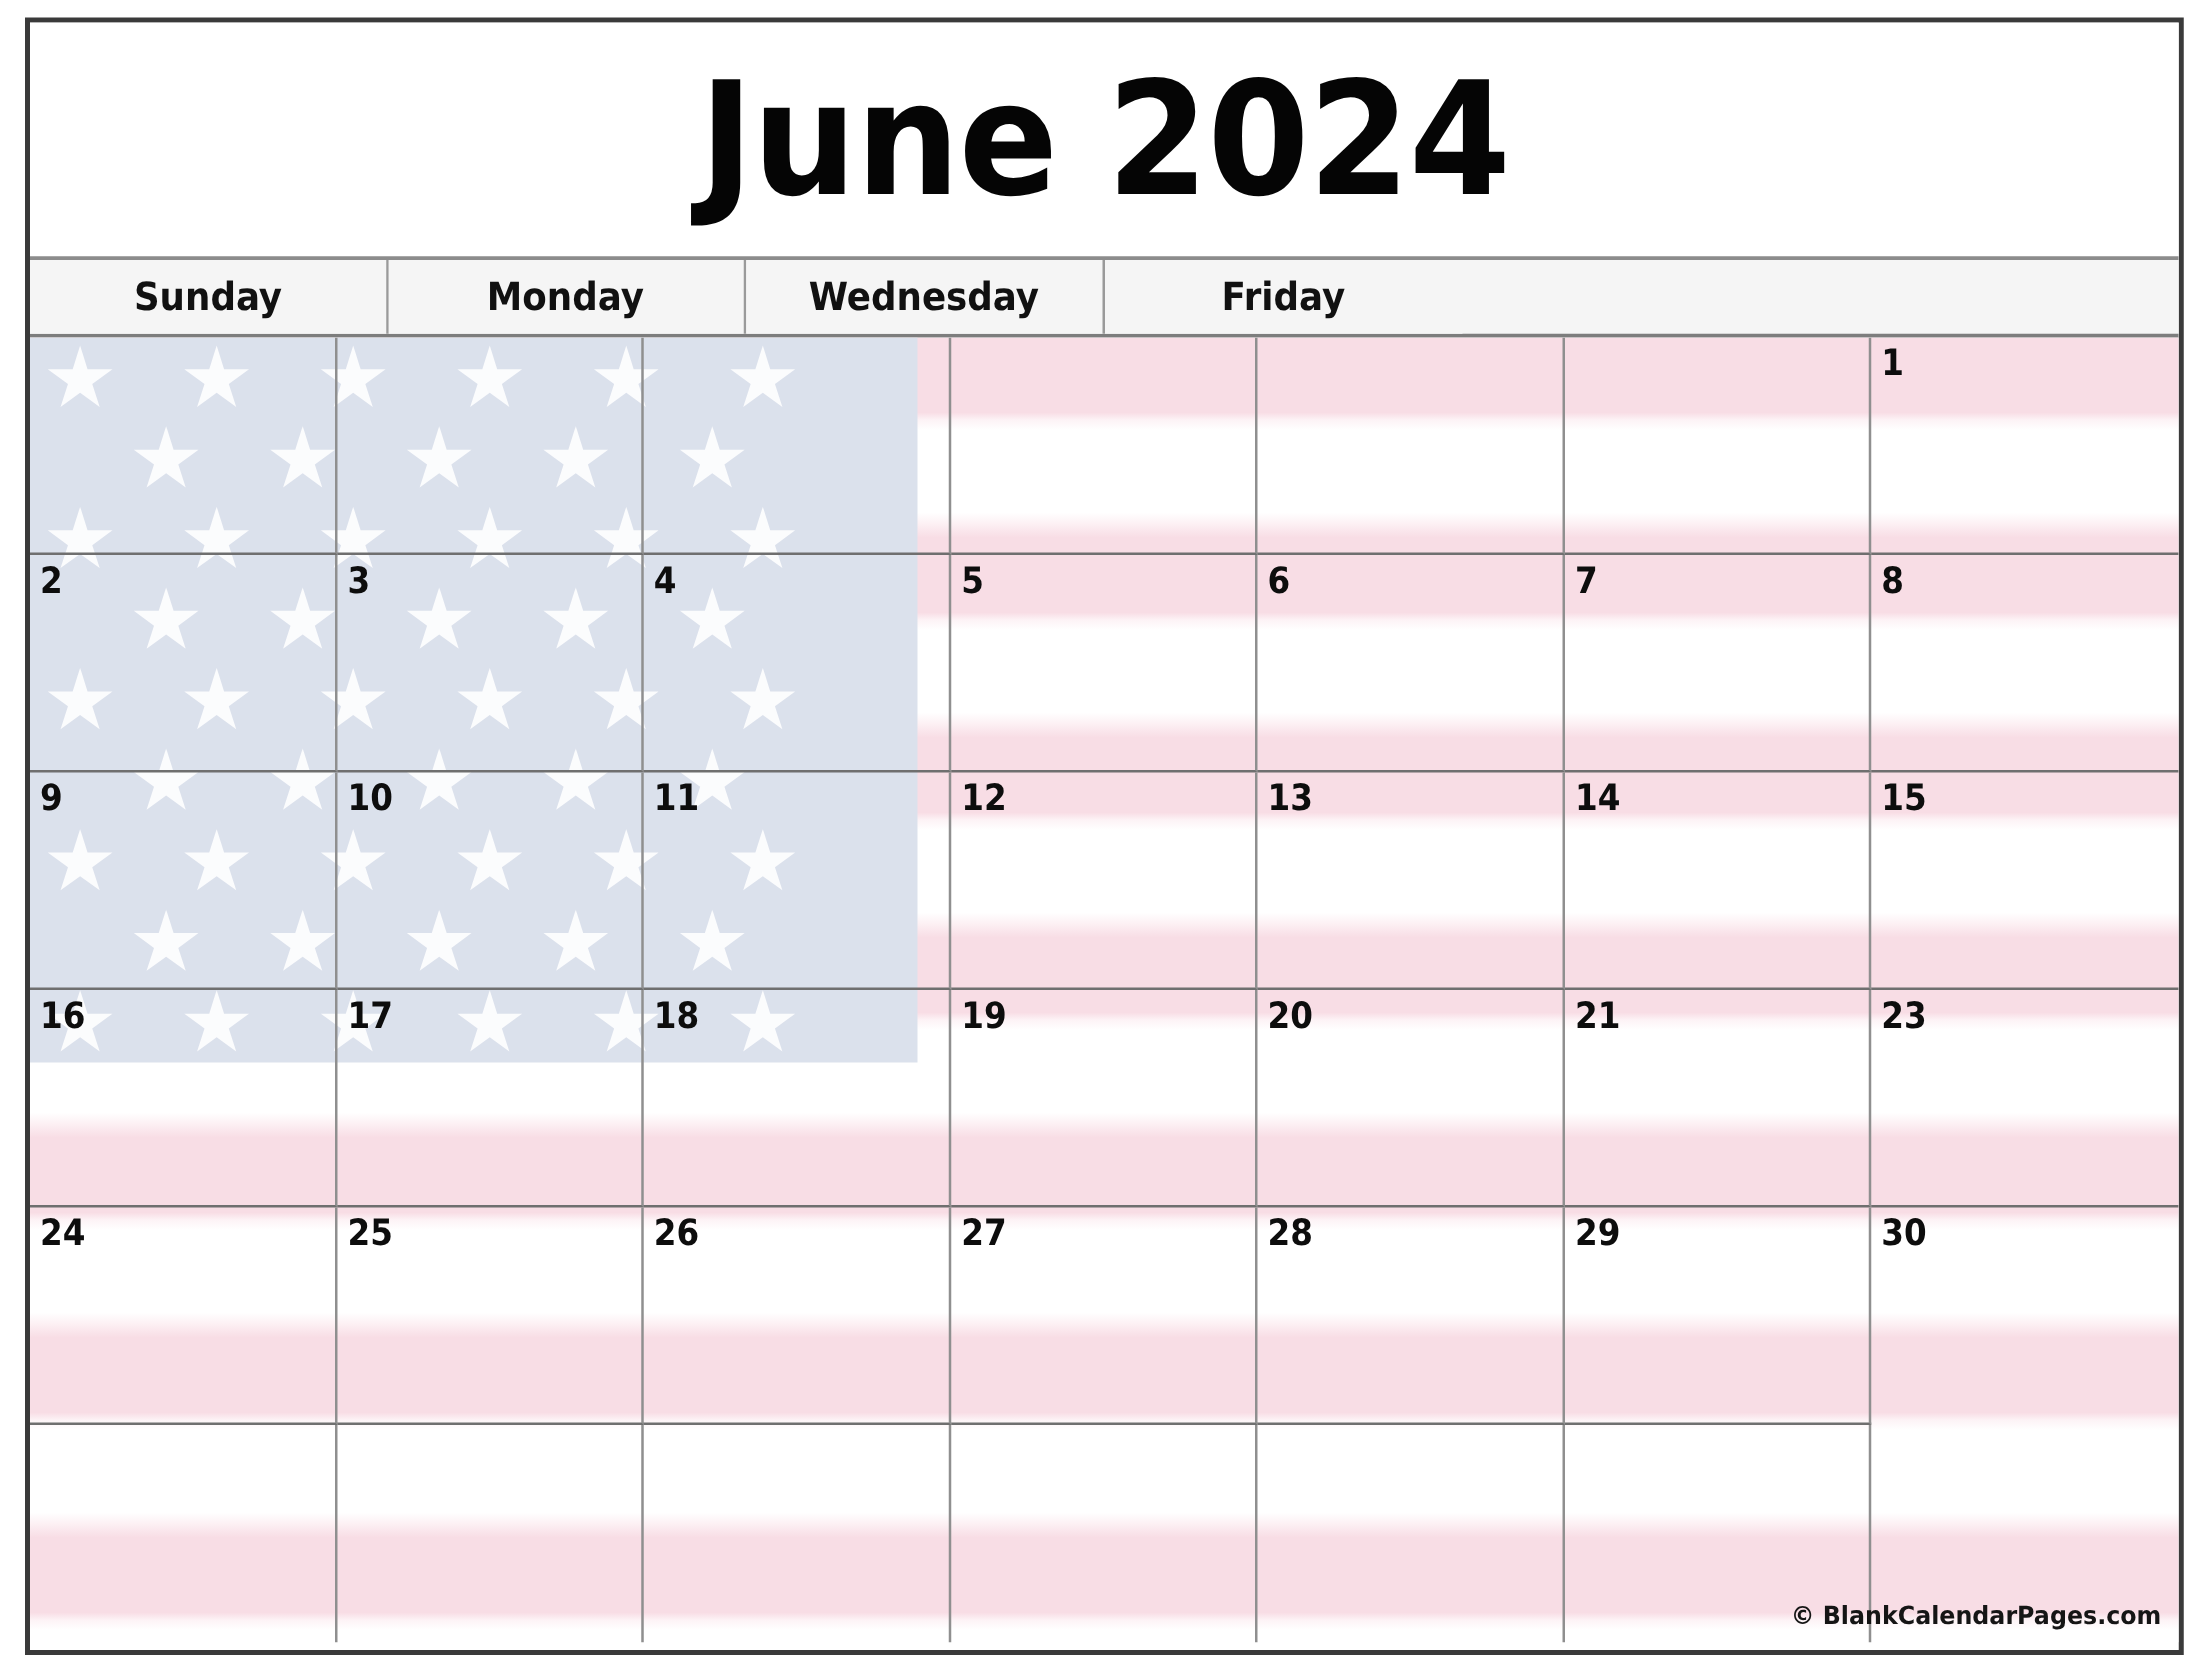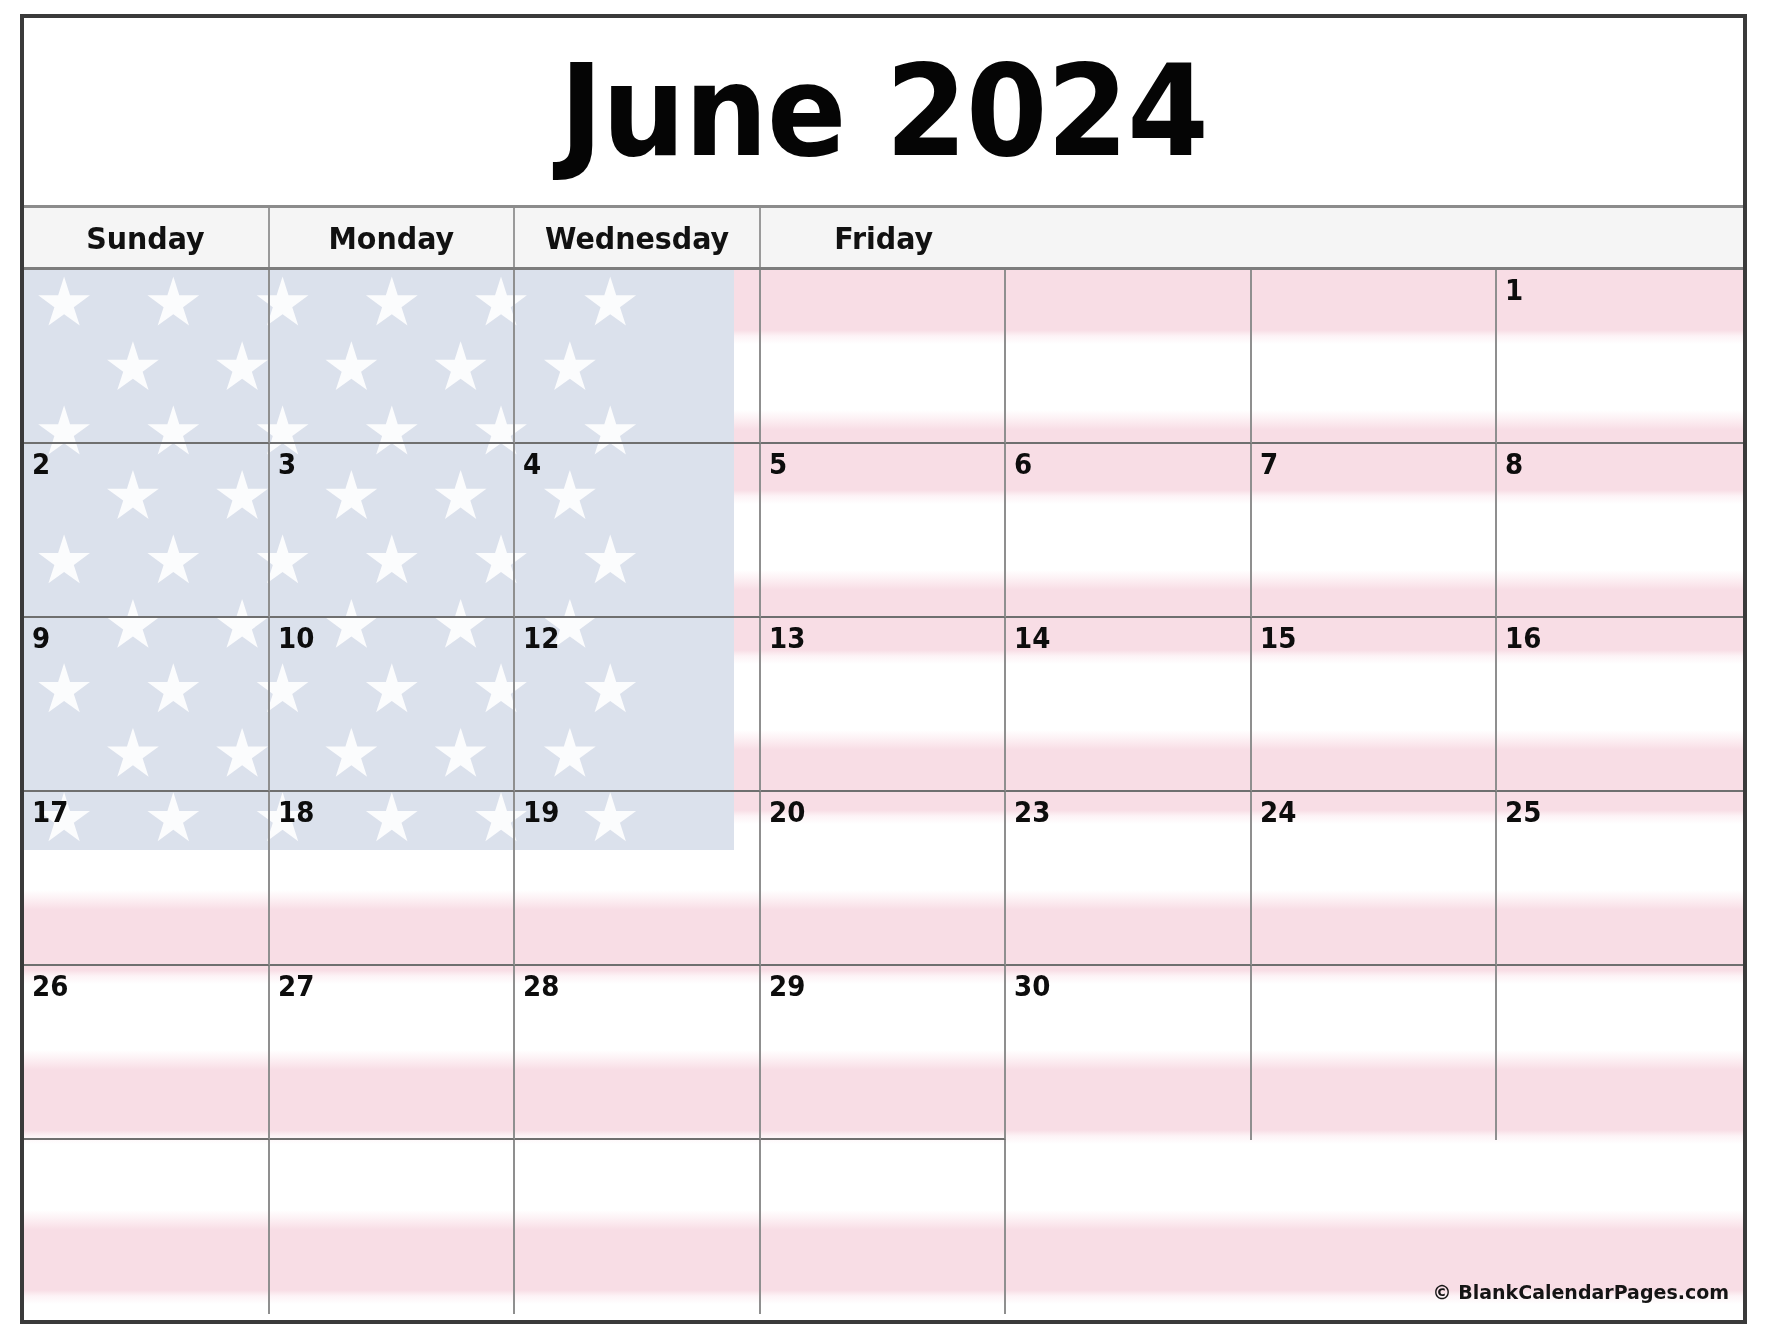--- a/index.html
+++ b/index.html
@@ -38,21 +38,21 @@
     line-height: 1;
     letter-spacing: -1px;
     color: #050505;
     transform: scaleX(0.93);
     white-space: nowrap;
   }
 
   
   #weekday-header {
     display: grid;
-    grid-template-columns: repeat(7, 1fr);
+    grid-template-columns: repeat(6, 1fr);
     height: 62px;
     background: #f5f5f5;
     border-bottom: 3px solid #7d7d7d;
   }
   .weekday-cell {
     display: flex;
     align-items: center;
     justify-content: center;
     background: #f5f5f5;
     border-right: 2px solid #9a9a9a;
@@ -245,29 +245,31 @@
         <div class="day-cell"><span class="date-num">1</span></div>
         <div class="day-cell"><span class="date-num">2</span></div>
         <div class="day-cell"><span class="date-num">3</span></div>
         <div class="day-cell"><span class="date-num">4</span></div>
         <div class="day-cell"><span class="date-num">5</span></div>
         <div class="day-cell"><span class="date-num">6</span></div>
         <div class="day-cell"><span class="date-num">7</span></div>
         <div class="day-cell"><span class="date-num">8</span></div>
         <div class="day-cell"><span class="date-num">9</span></div>
         <div class="day-cell"><span class="date-num">10</span></div>
+        <div class="day-cell"><span class="date-num">11</span></div>
         <div class="day-cell"><span class="date-num">12</span></div>
         <div class="day-cell"><span class="date-num">13</span></div>
         <div class="day-cell"><span class="date-num">14</span></div>
         <div class="day-cell"><span class="date-num">15</span></div>
         <div class="day-cell"><span class="date-num">16</span></div>
         <div class="day-cell"><span class="date-num">17</span></div>
         <div class="day-cell"><span class="date-num">18</span></div>
         <div class="day-cell"><span class="date-num">19</span></div>
         <div class="day-cell"><span class="date-num">20</span></div>
+        <div class="day-cell"><span class="date-num">21</span></div>
         <div class="day-cell"><span class="date-num">23</span></div>
         <div class="day-cell"><span class="date-num">24</span></div>
         <div class="day-cell"><span class="date-num">25</span></div>
         <div class="day-cell"><span class="date-num">26</span></div>
         <div class="day-cell"><span class="date-num">27</span></div>
         <div class="day-cell"><span class="date-num">28</span></div>
         <div class="day-cell"><span class="date-num">29</span></div>
         <div class="day-cell last-row"><span class="date-num">30</span></div>
         <div class="day-cell last-row"></div>
         <div class="day-cell last-row"></div>

